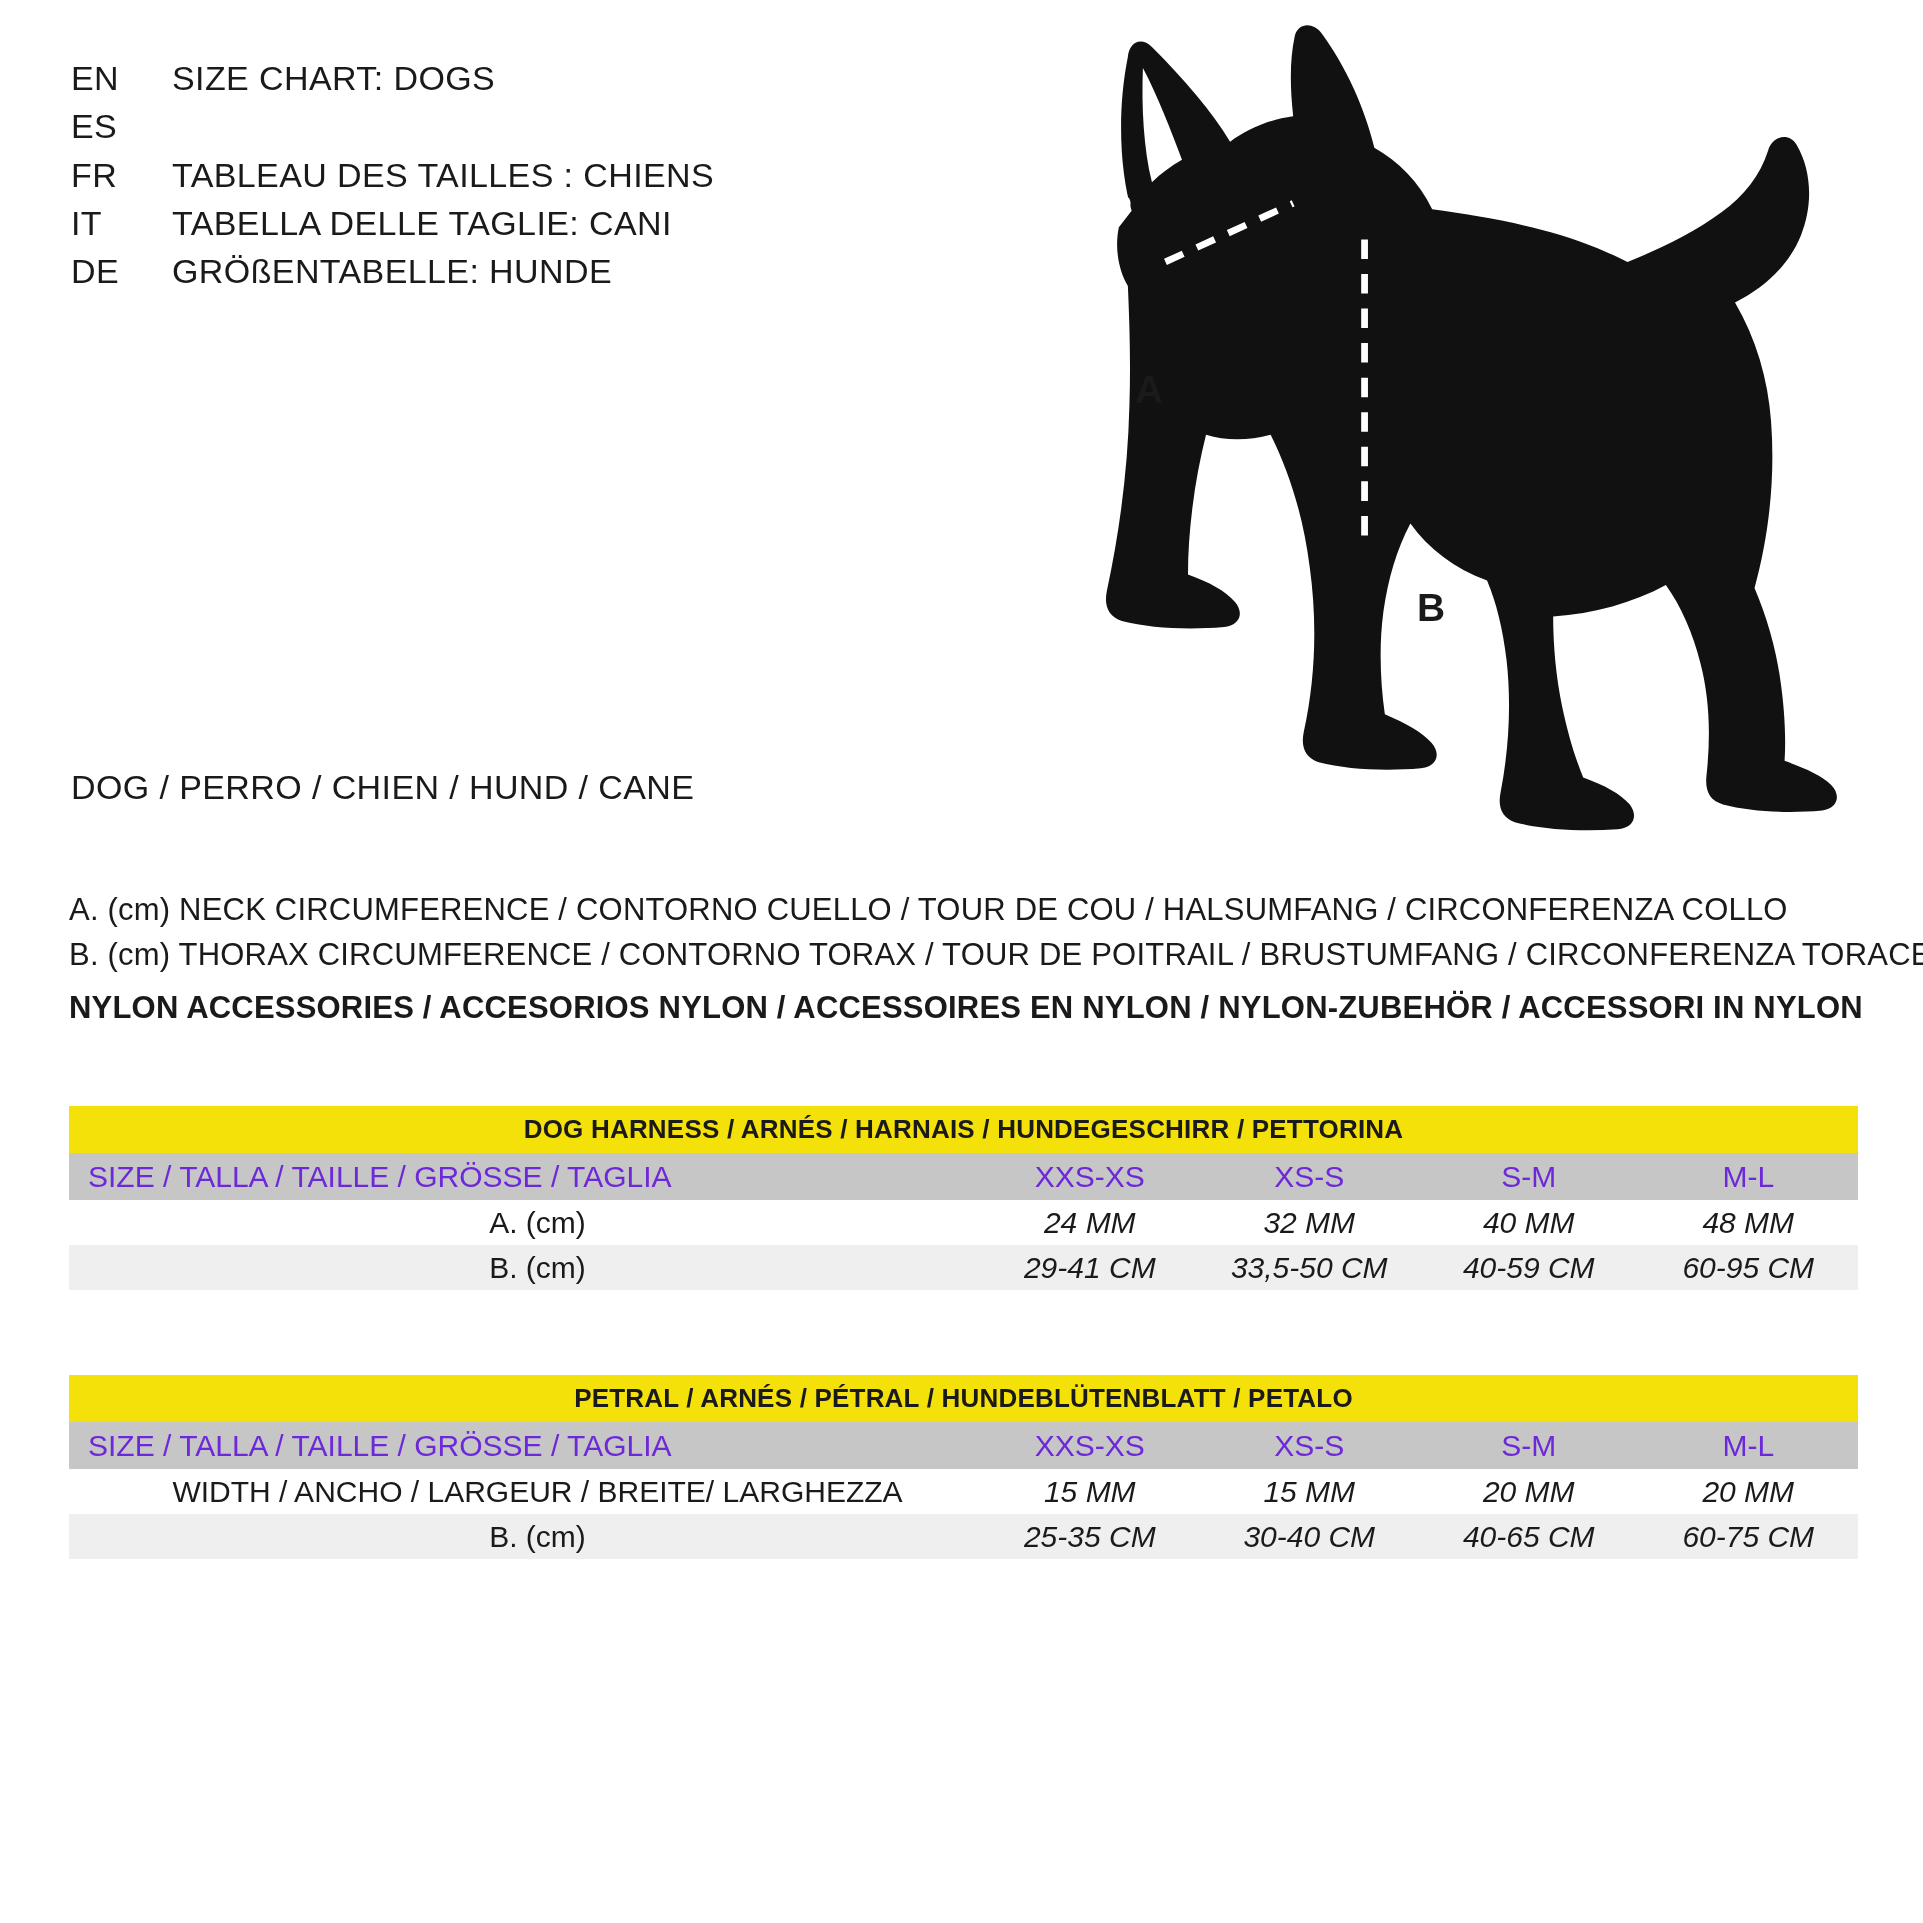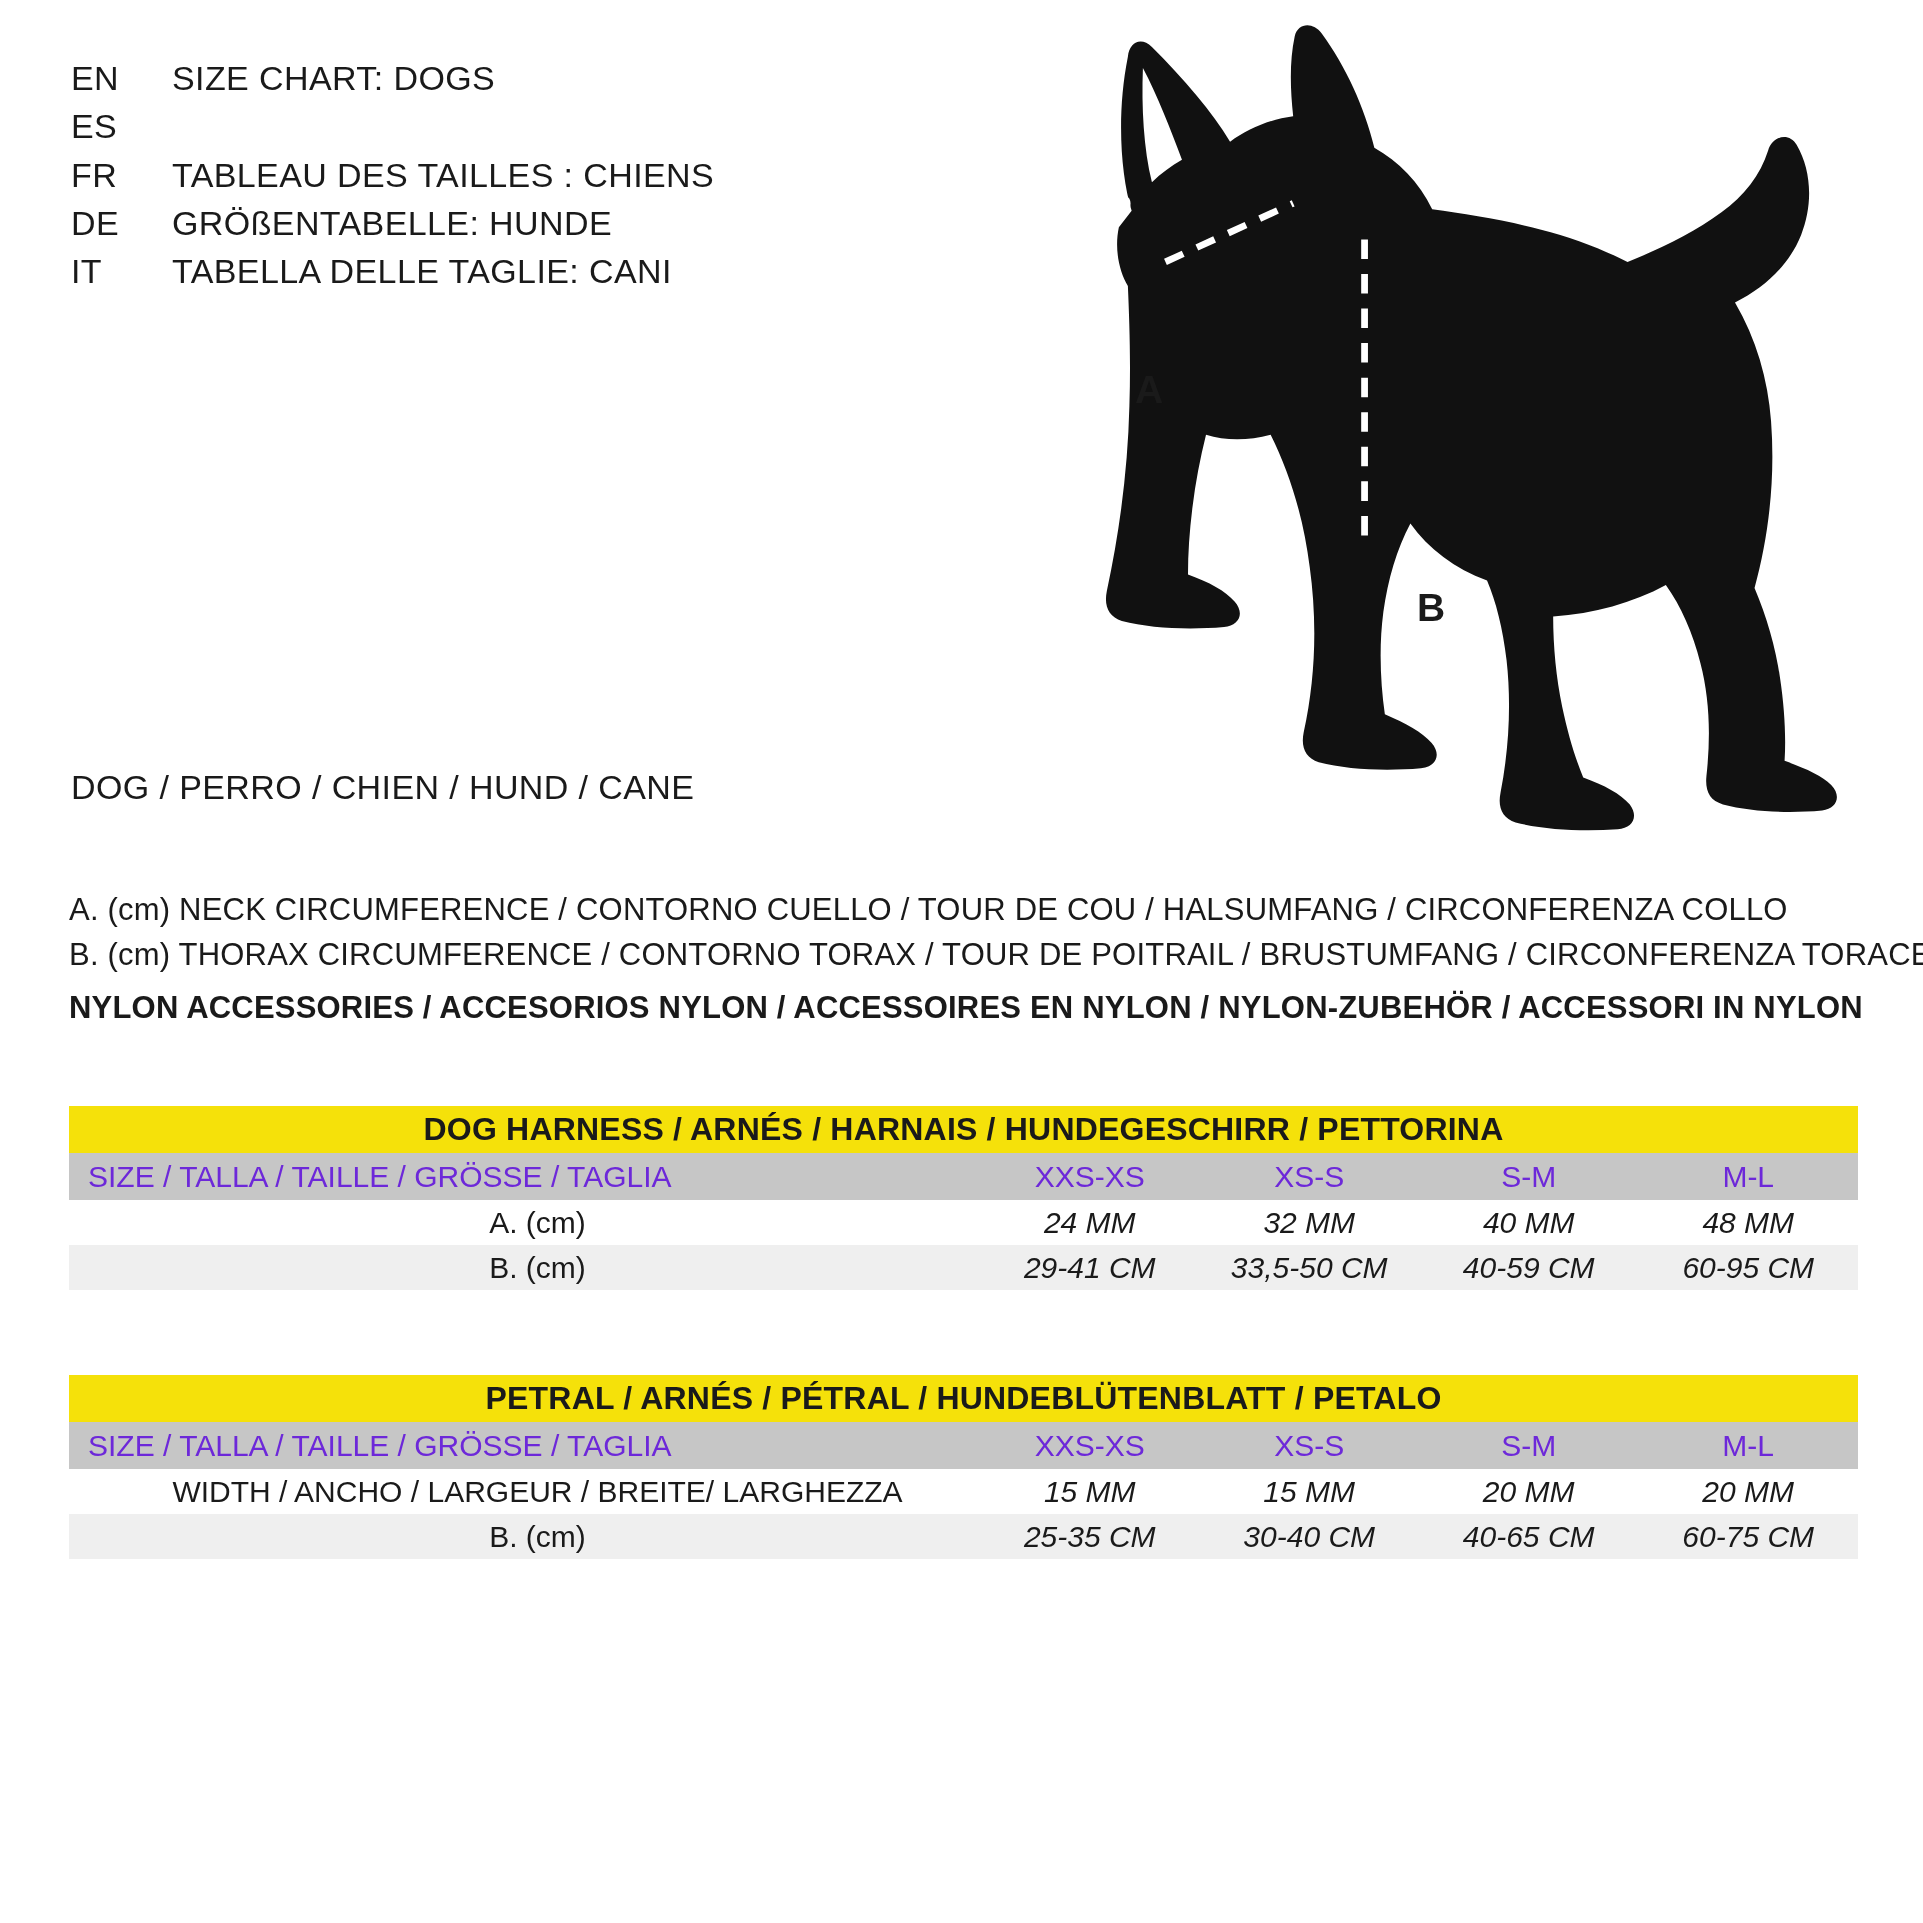--- a/index.html
+++ b/index.html
@@ -106,21 +106,21 @@
   .table-one { top: 1106px; }
   .table-two { top: 1375px; }
 
   .size-table th, .size-table td {
     padding: 0;
     margin: 0;
   }
   .tbl-title {
     background: #f5e10a;
     text-align: center;
-    font-size: 32px;
+    font-size: 26px;
     font-weight: bold;
     height: 47px;
     letter-spacing: 0.2px;
     color: #1a1a1a;
   }
   .hdr-row td {
     background: #c6c6c6;
     font-size: 30px;
     height: 47px;
     color: #6d28d9;
@@ -163,26 +163,26 @@
       <span class="lang-text">SIZE CHART: DOGS</span>
     </div>
     <div class="lang-row">
       <span class="lang-code">ES</span>
     </div>
     <div class="lang-row">
       <span class="lang-code">FR</span>
       <span class="lang-text">TABLEAU DES TAILLES : CHIENS</span>
     </div>
     <div class="lang-row">
+      <span class="lang-code">IT</span>
+      <span class="lang-text">TABELLA DELLE TAGLIE: CANI</span>
+    </div>
+    <div class="lang-row">
       <span class="lang-code">DE</span>
       <span class="lang-text">GRÖßENTABELLE: HUNDE</span>
-    </div>
-    <div class="lang-row">
-      <span class="lang-code">IT</span>
-      <span class="lang-text">TABELLA DELLE TAGLIE: CANI</span>
     </div>
   </div>
 
   <div class="dog-figure">
     <svg viewBox="0 0 1120 1090" xmlns="http://www.w3.org/2000/svg">
       <path fill="#111111" d="
         M 115 250
         C 100 200 95 120 110 45
         C 112 25 128 18 142 32
         C 185 75 222 118 246 158

